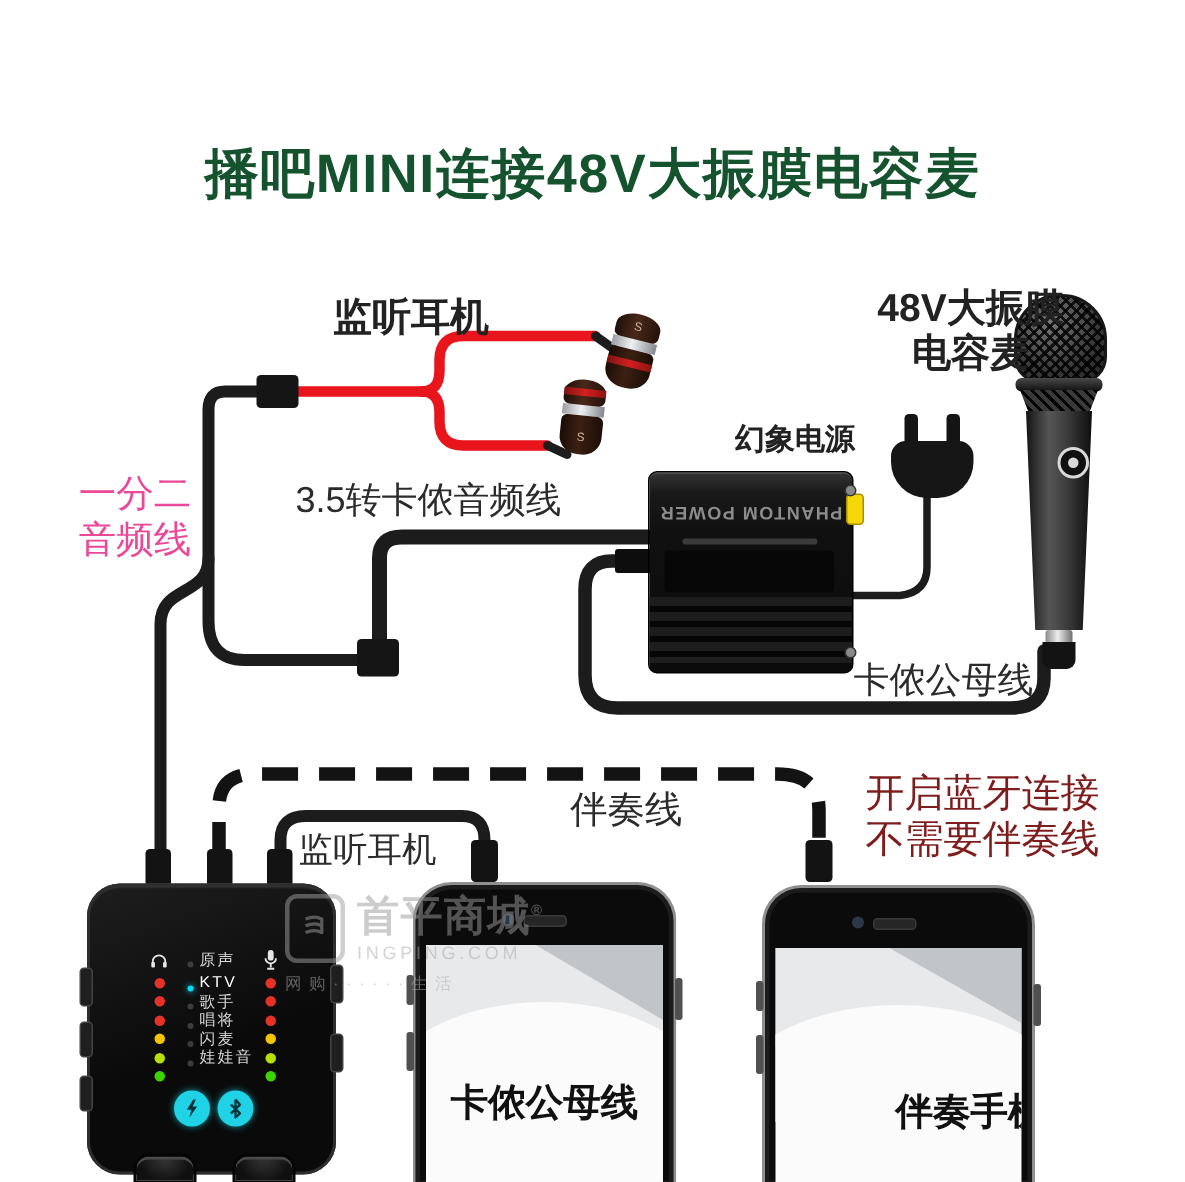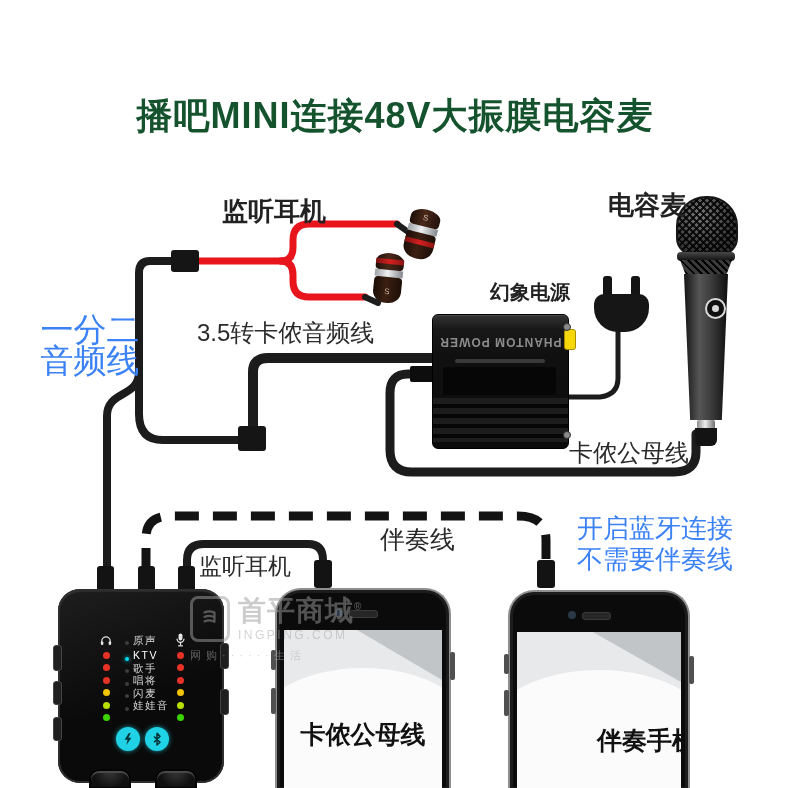--- a/index.html
+++ b/index.html
@@ -137,31 +137,32 @@
     <rect x="138" y="566" width="17" height="26" rx="3" fill="#131313"></rect>
     <rect x="178" y="566" width="17" height="26" rx="3" fill="#131313"></rect>
     <rect x="314" y="560" width="18" height="28" rx="3" fill="#131313"></rect>
     <rect x="537" y="560" width="18" height="28" rx="3" fill="#131313"></rect>
   </svg>
 
   <h1 class="title">播吧MINI连接48V大振膜电容麦</h1>
 
   <div class="lbl b" style="left:186px;top:194px;font-size:26px;">监听耳机</div>
   <div class="lbl b ctr" style="left:535px;top:190px;width:152px;font-size:26px;line-height:30px;">
+    <div>48V大振膜</div>
     <div>电容麦</div>
   </div>
   <div class="lbl b" style="left:454px;top:279px;font-size:20px;">幻象电源</div>
-  <div class="lbl ctr" style="left:38px;top:314px;width:104px;font-size:33px;line-height:31px;color:#3b82f6;">
+  <div class="lbl ctr" style="left:38px;top:314px;width:104px;font-size:25px;line-height:31px;color:#ec4899;">
     <div>一分二</div>
     <div>音频线</div>
   </div>
   <div class="lbl" style="left:197px;top:317px;font-size:24px;color:#2b2b2b;">3.5转卡侬音频线</div>
   <div class="lbl" style="left:569px;top:437px;font-size:24px;color:#2b2b2b;">卡侬公母线</div>
   <div class="lbl" style="left:380px;top:523px;font-size:25px;color:#2b2b2b;">伴奏线</div>
-  <div class="lbl" style="left:577px;top:513px;font-size:26px;line-height:31px;color:#3b82f6;">
+  <div class="lbl" style="left:577px;top:513px;font-size:26px;line-height:31px;color:#7f1d1d;">
     <div>开启蓝牙连接</div>
     <div>不需要伴奏线</div>
   </div>
   <div class="lbl" style="left:199px;top:551px;font-size:23px;color:#2b2b2b;">监听耳机</div>
 
   <div class="phantom">
     <div class="mirror">PHANTOM POWER</div>
     <div class="fineprint"></div>
     <div class="sticker"></div>
     <div class="ridges"></div>

